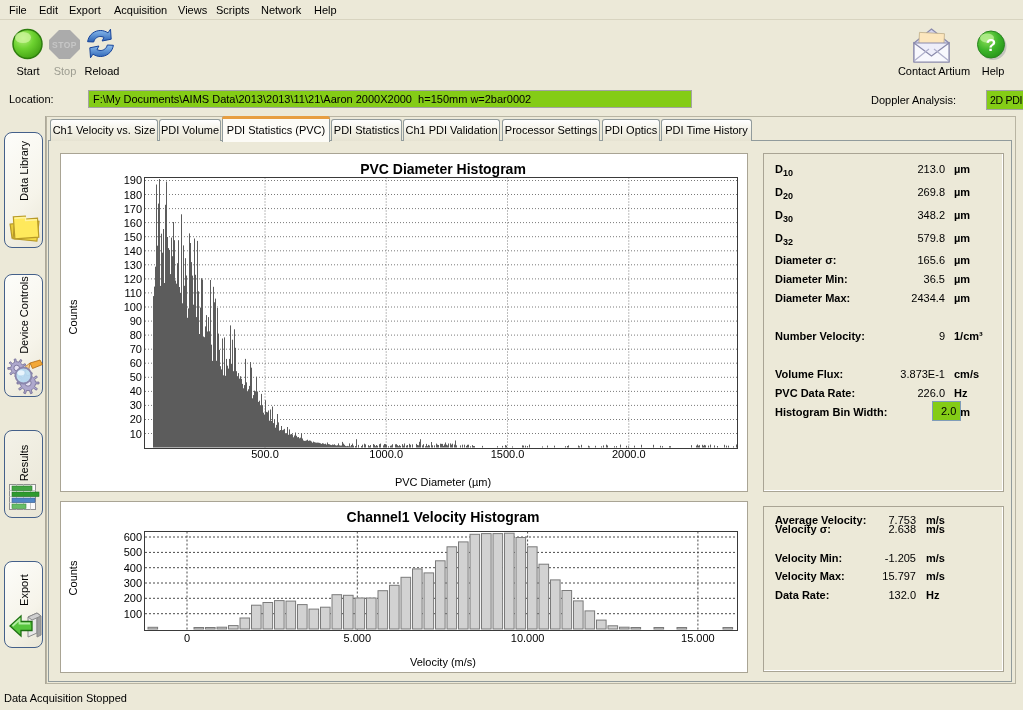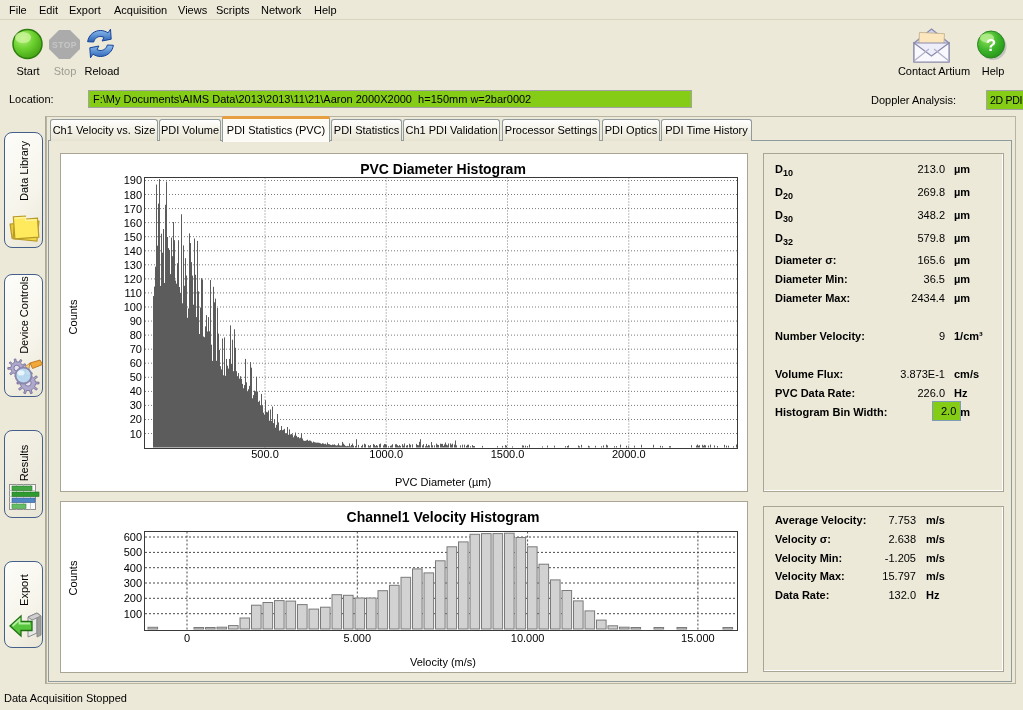--- a/index.html
+++ b/index.html
@@ -367,21 +367,21 @@
     </g>
   <text x="383" y="165" font-size="11" text-anchor="middle">Velocity (m/s)</text>
 </svg>
 
 <div class="statpanel srowwrap" style="left:763px;top:506px;width:241px;height:166px;">
   <div class="srow srow2" style="top:7px">
       <b class="lab">Average Velocity:</b>
       <span class="val">7.753</span>
       <b class="unit">m/s</b>
     </div>
-  <div class="srow srow2" style="top:26px">
+  <div class="srow srow2" style="top:16px">
       <b class="lab">Velocity σ:</b>
       <span class="val">2.638</span>
       <b class="unit">m/s</b>
     </div>
   <div class="srow srow2" style="top:45px">
       <b class="lab">Velocity Min:</b>
       <span class="val">-1.205</span>
       <b class="unit">m/s</b>
     </div>
   <div class="srow srow2" style="top:63px">

